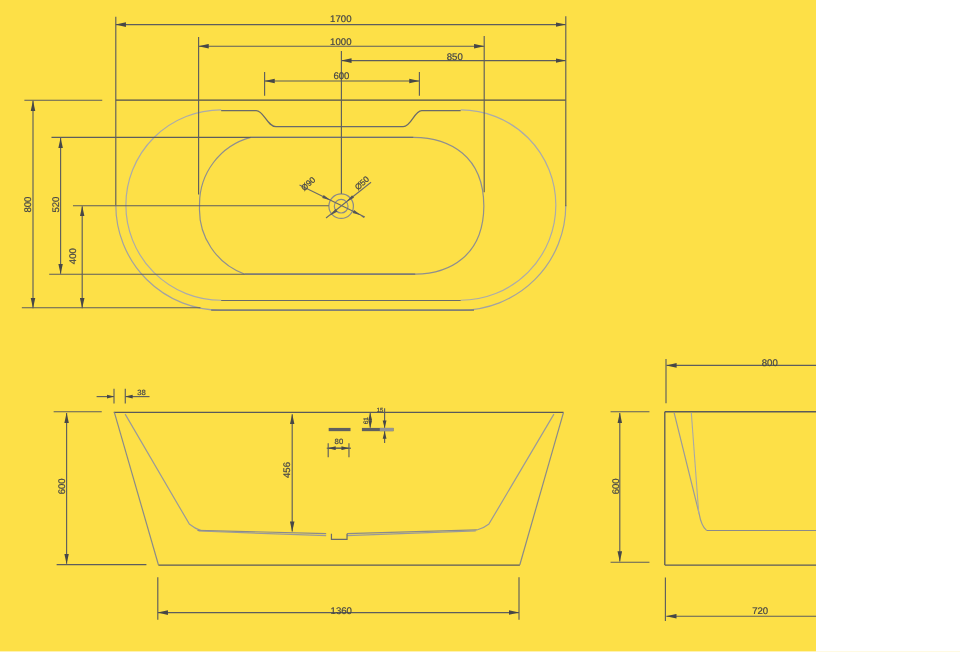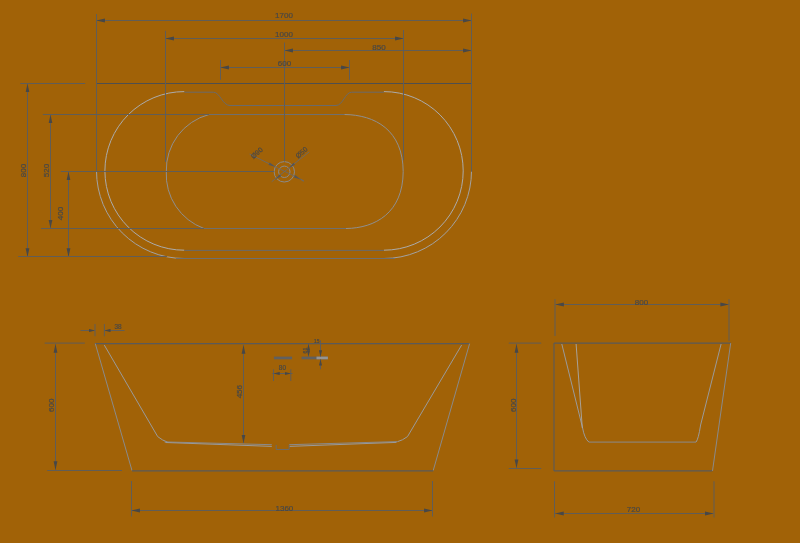--- a/index.html
+++ b/index.html
@@ -1,16 +1,16 @@
 <!DOCTYPE html>
 <html><head>
 <meta charset="utf-8">
 <style>
   html,body{margin:0;padding:0;background:#ffffff;}
-  #wrap{width:800px;height:543px;position:relative;background:#a16207;overflow:hidden;}
+  #wrap{width:680px;height:543px;position:relative;background:#fde047;overflow:hidden;}
   svg{display:block;}
   text{font-family:"Liberation Sans",sans-serif;fill:#474747;stroke:#474747;stroke-width:0.18;}
 </style>
 </head>
 <body>
 <div id="wrap">
 <svg width="800" height="543" viewBox="0 0 800 543">
 <defs>
   <marker id="ar" refX="8.45" refY="2.1" markerWidth="9" markerHeight="4.2" markerUnits="userSpaceOnUse" orient="auto-start-reverse">
           <path d="M8.6,2.1 L0,0.2 L0,4.0 Z" fill="#474747"></path>

